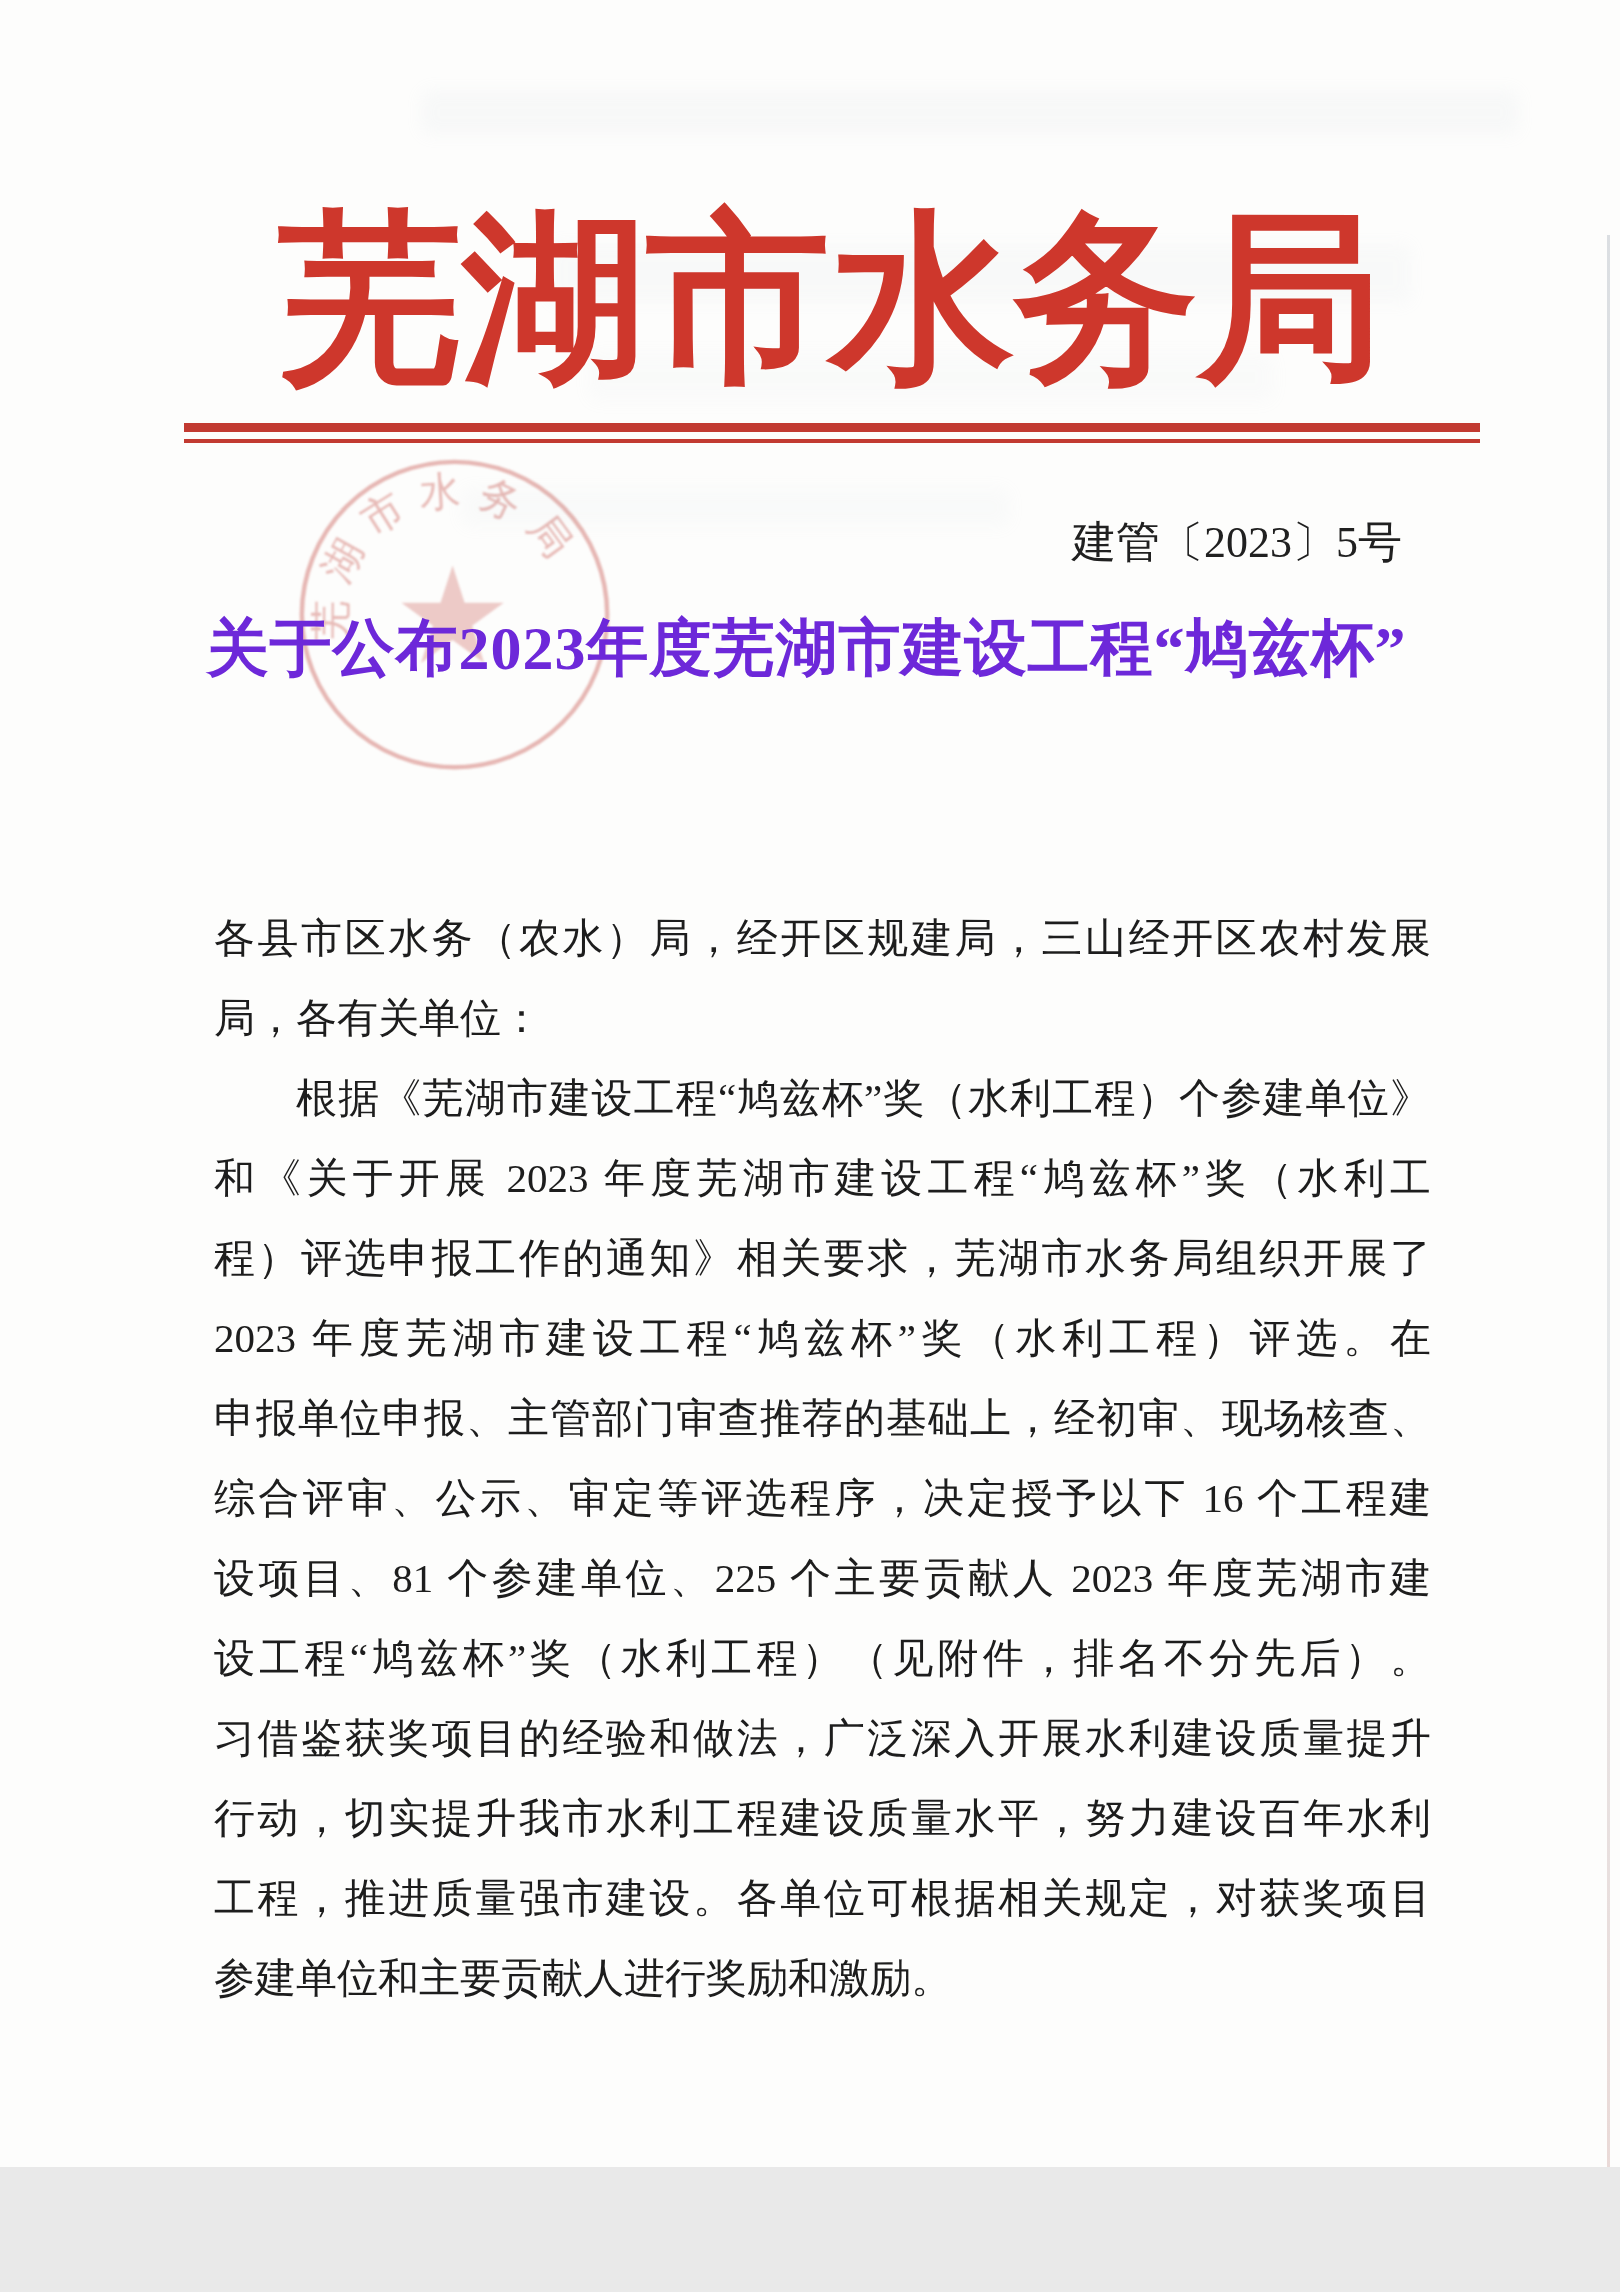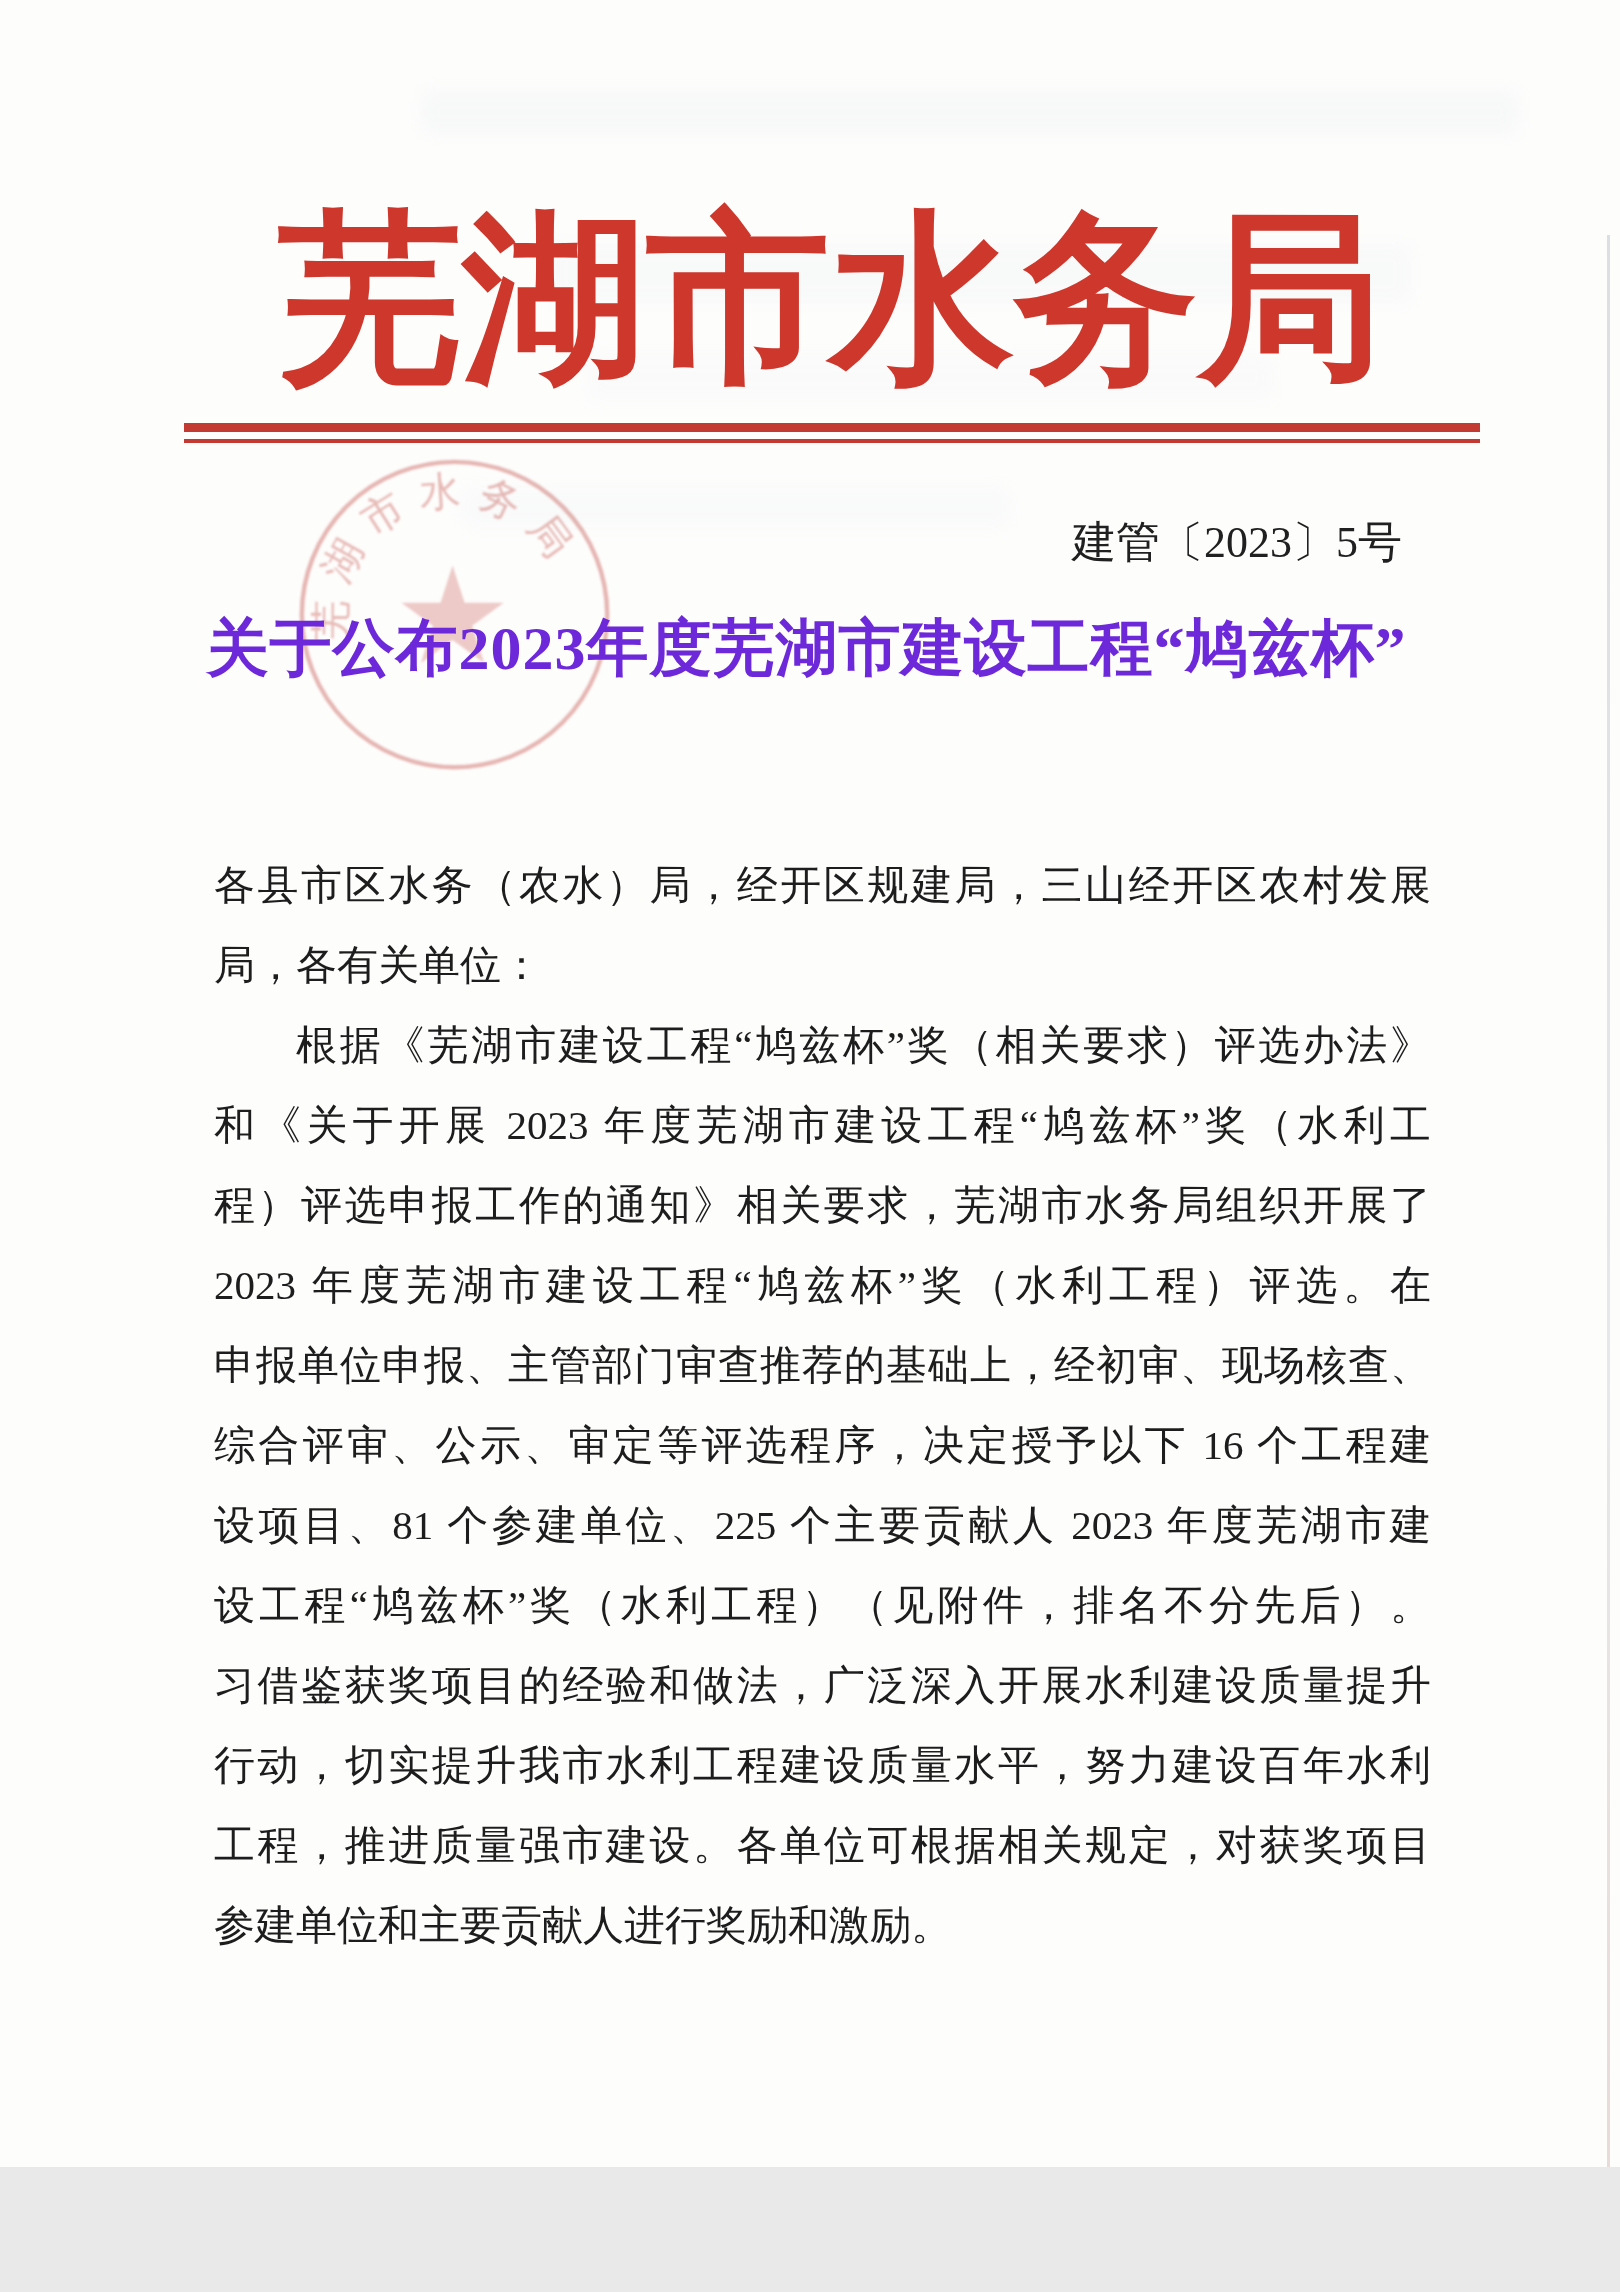--- a/index.html
+++ b/index.html
@@ -56,21 +56,21 @@
   }
   .doc-title{
     position:absolute;top:608px;left:6px;width:1601px;margin:0;
     text-align:center;
     font-size:62px;line-height:80px;font-weight:700;
     color:#6d28d9;
     letter-spacing:1px;
   }
   .doc-title .line{display:block;white-space:nowrap;}
   .body{
-    position:absolute;top:845px;left:214px;width:1217px;
+    position:absolute;top:898px;left:214px;width:1217px;
     font-size:41px;line-height:80px;
     color:var(--text);
   }
   .body-line{
     height:80px;overflow:hidden;
     text-align:justify;
     text-justify:inter-character;
   }
   .body-line.fill{text-align-last:justify;}
   .body-line.indent{text-indent:82px;}
@@ -111,21 +111,21 @@
     </g>
   </svg>
 
   <h1 class="doc-title">
     <span class="line">关于公布2023年度芜湖市建设工程“鸠兹杯”</span>
   </h1>
 
   <main class="body" id="body-lines">
       <div class="body-line fill">各县市区水务（农水）局，经开区规建局，三山经开区农村发展</div>
       <div class="body-line">局，各有关单位：</div>
-      <div class="body-line indent fill">根据《芜湖市建设工程“鸠兹杯”奖（相关要求）评选办法》</div>
+      <div class="body-line indent fill">根据《芜湖市建设工程“鸠兹杯”奖（水利工程）个参建单位》</div>
       <div class="body-line fill">和《关于开展 2023 年度芜湖市建设工程“鸠兹杯”奖（水利工</div>
       <div class="body-line fill">程）评选申报工作的通知》相关要求，芜湖市水务局组织开展了</div>
       <div class="body-line fill">2023 年度芜湖市建设工程“鸠兹杯”奖（水利工程）评选。在</div>
       <div class="body-line fill">申报单位申报、主管部门审查推荐的基础上，经初审、现场核查、</div>
       <div class="body-line fill">综合评审、公示、审定等评选程序，决定授予以下 16 个工程建</div>
       <div class="body-line fill">设项目、81 个参建单位、225 个主要贡献人 2023 年度芜湖市建</div>
       <div class="body-line fill">设工程“鸠兹杯”奖（水利工程）（见附件，排名不分先后）。</div>
       <div class="body-line fill">习借鉴获奖项目的经验和做法，广泛深入开展水利建设质量提升</div>
       <div class="body-line fill">行动，切实提升我市水利工程建设质量水平，努力建设百年水利</div>
       <div class="body-line fill">工程，推进质量强市建设。各单位可根据相关规定，对获奖项目</div>

